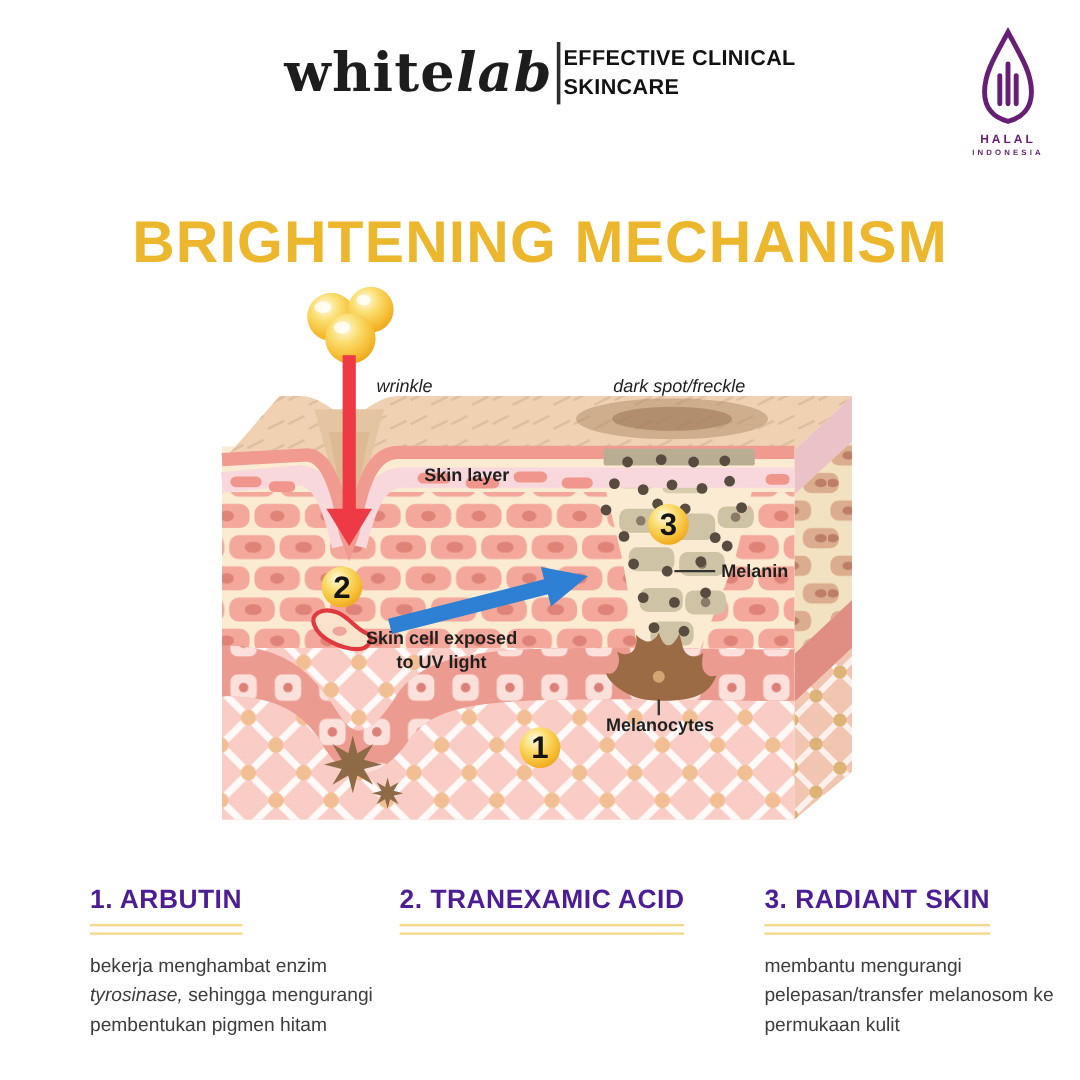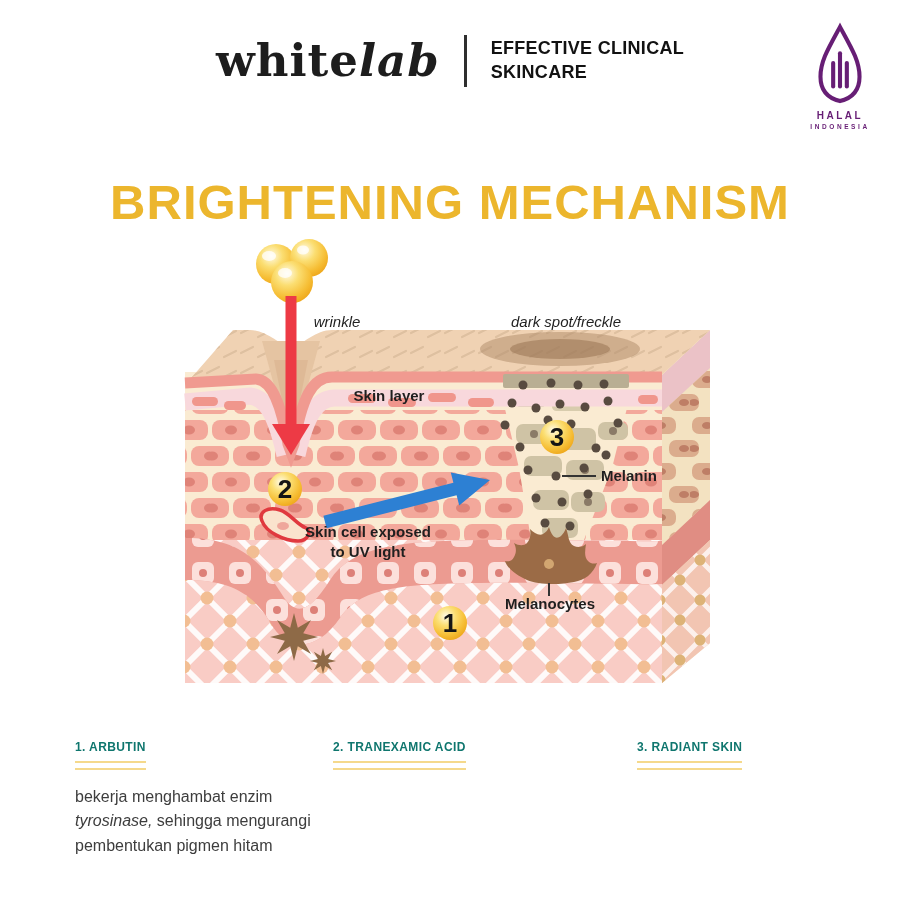--- a/index.html
+++ b/index.html
@@ -1,38 +1,38 @@
 <!DOCTYPE html>
 <html><head>
 <meta charset="utf-8">
 <style>
   html,body{margin:0;padding:0;}
   body{width:900px;height:900px;position:relative;background:#ffffff;overflow:hidden;
        font-family:"Liberation Sans",sans-serif;color:#222;}
   
-  .brand-row{position:absolute;top:34px;left:0;right:0;display:flex;justify-content:center;align-items:center;gap:24px;}
+  .brand-row{position:absolute;top:34px;left:0;right:0;display:flex;justify-content:center;align-items:center;gap:3px;}
   .wordmark{font-family:"DejaVu Serif",serif;font-weight:700;font-size:45px;color:#1d1d1d;letter-spacing:1px;white-space:nowrap;}
   .wordmark .lab{font-style:italic;}
   .brand-sep{width:3px;height:52px;background:#2e2e2e;}
   .tagline{font-size:18px;font-weight:700;line-height:1.3;color:#121212;letter-spacing:.3px;}
   .halal{position:absolute;top:22px;right:14px;width:92px;text-align:center;color:#671E75;}
   .halal-title{font-size:10px;font-weight:700;letter-spacing:2.5px;margin-top:2px;}
   .halal-sub{font-size:6.5px;font-weight:700;letter-spacing:2.6px;margin-top:2px;}
   
   .title{position:absolute;top:141px;left:0;right:0;text-align:center;font-size:49px;font-weight:700;
          letter-spacing:1px;color:#ECB62D;}
   
   .diagram{position:absolute;left:0;top:0;width:900px;height:900px;}
   
   .col{position:absolute;top:737px;}
   .col-1{left:75px;width:252px;}
   .col-2{left:333px;width:292px;}
   .col-3{left:637px;width:252px;}
   .colhead{display:inline-block;}
-  .colhead h2{margin:0;font-size:12px;font-weight:700;color:#0f766e;letter-spacing:.4px;}
+  .colhead h2{margin:0;font-size:22px;font-weight:700;color:#4c1d95;letter-spacing:.4px;}
   .rule{height:5px;border-top:2px solid #F5D98B;border-bottom:2px solid #F5D98B;margin-top:7px;}
   .col p{margin:15px 0 0 0;font-size:16px;line-height:1.52;color:#3d3d3d;}
 </style>
 </head>
 <body>
 
 <div class="brand-row">
   <div class="wordmark"><span>white</span><span class="lab">lab</span></div>
   <div class="brand-sep"></div>
   <div class="tagline">
@@ -273,13 +273,14 @@
 
 <div class="col col-1">
   <div class="colhead"><h2>1. ARBUTIN</h2><div class="rule"></div></div>
   <p><span>bekerja menghambat enzim </span><i>tyrosinase,</i><span> sehingga mengurangi pembentukan pigmen hitam</span></p>
 </div>
 <div class="col col-2">
   <div class="colhead"><h2>2. TRANEXAMIC ACID</h2><div class="rule"></div></div>
 </div>
 <div class="col col-3">
   <div class="colhead"><h2>3. RADIANT SKIN</h2><div class="rule"></div></div>
+  <p><span>membantu mengurangi pelepasan/transfer melanosom ke permukaan kulit</span><i></i><span></span></p>
 </div>
 
 </body></html>

